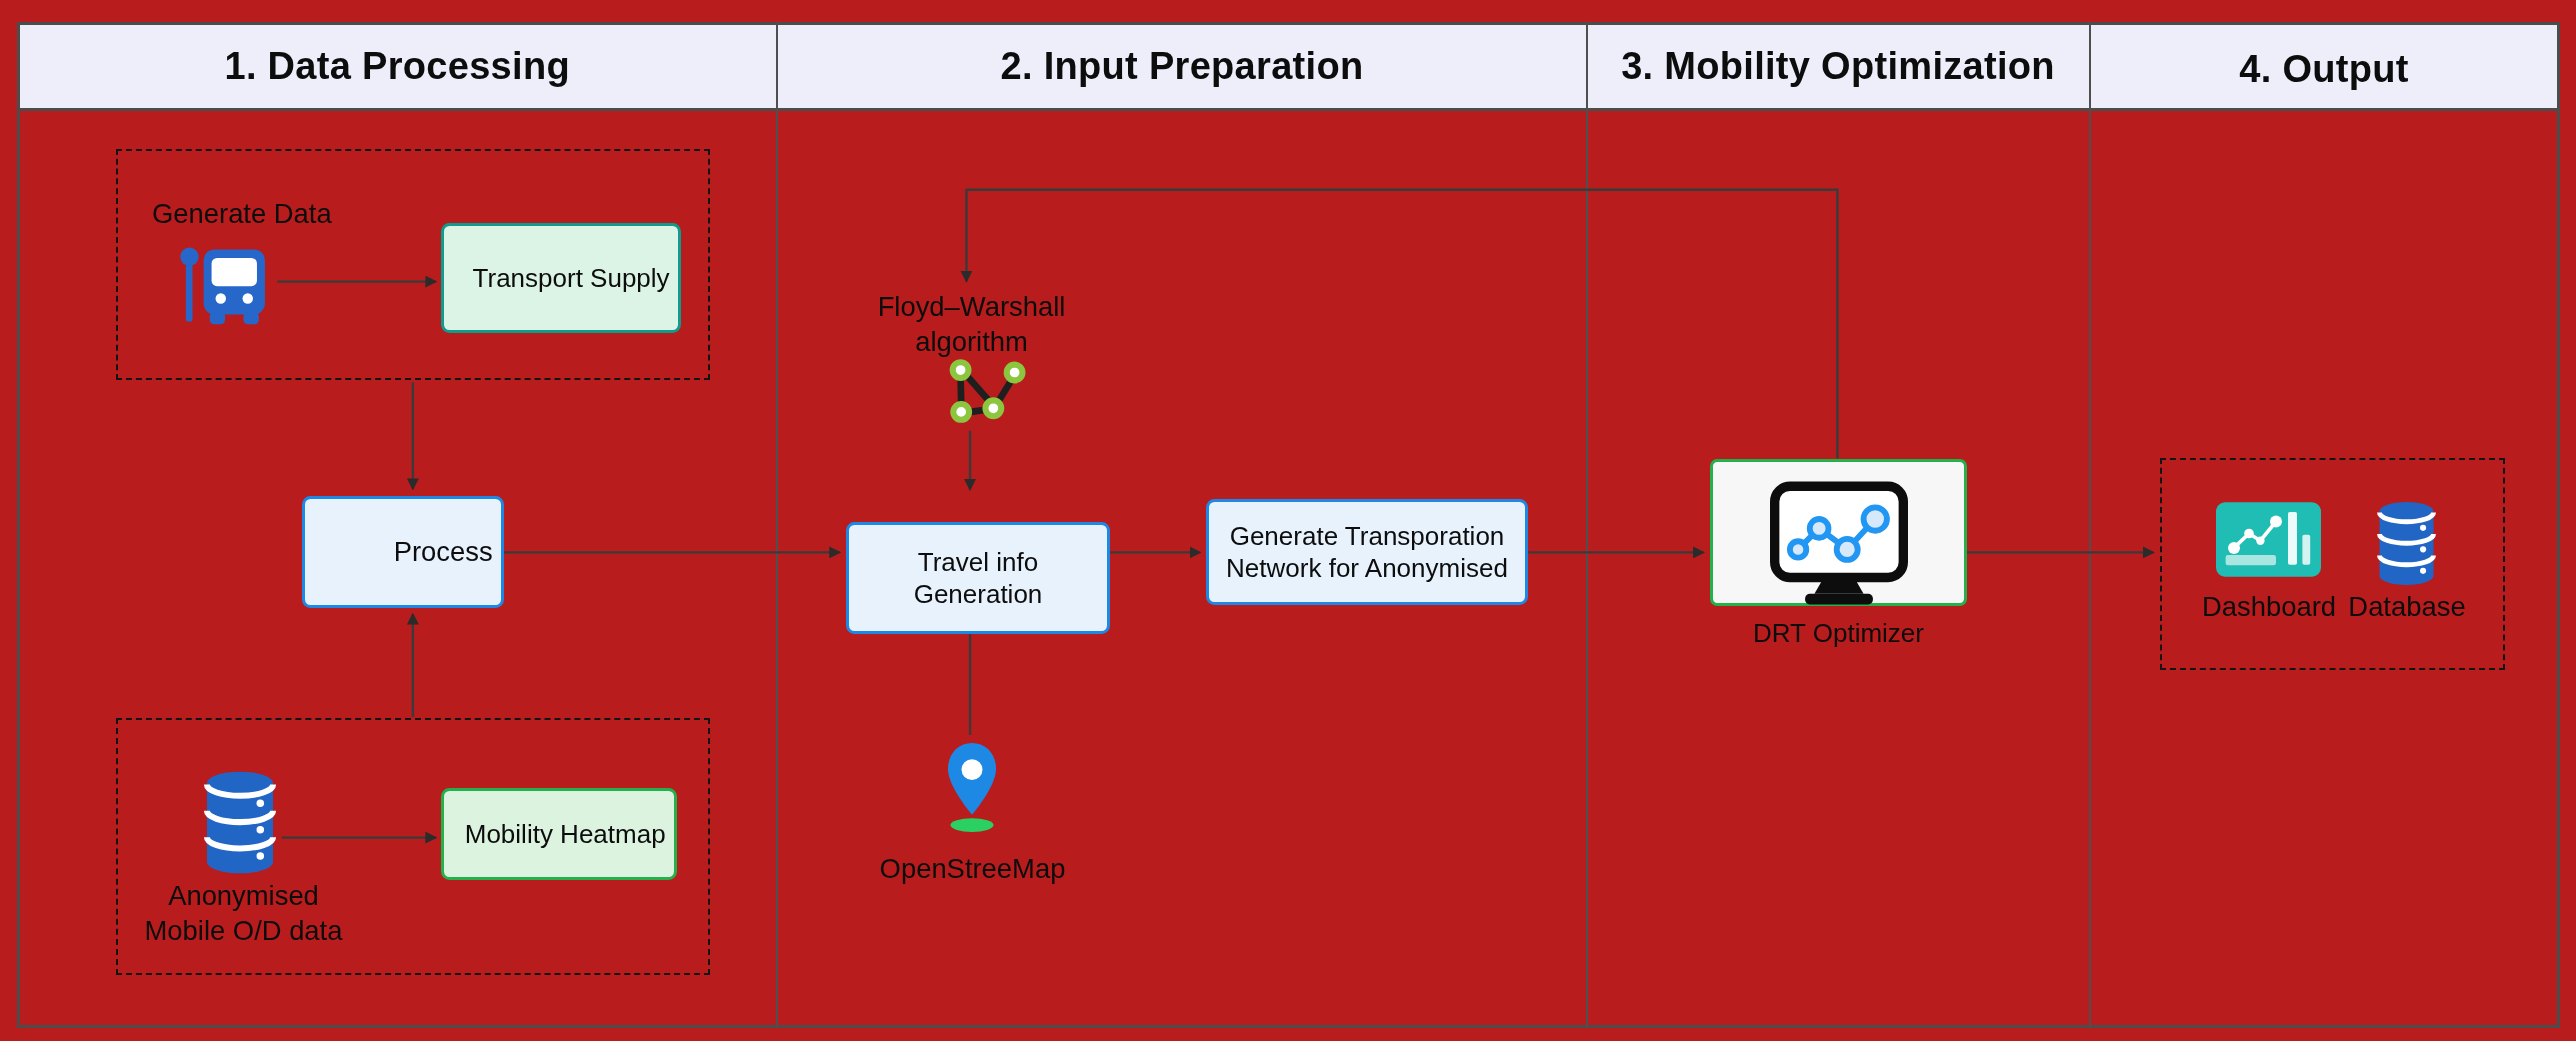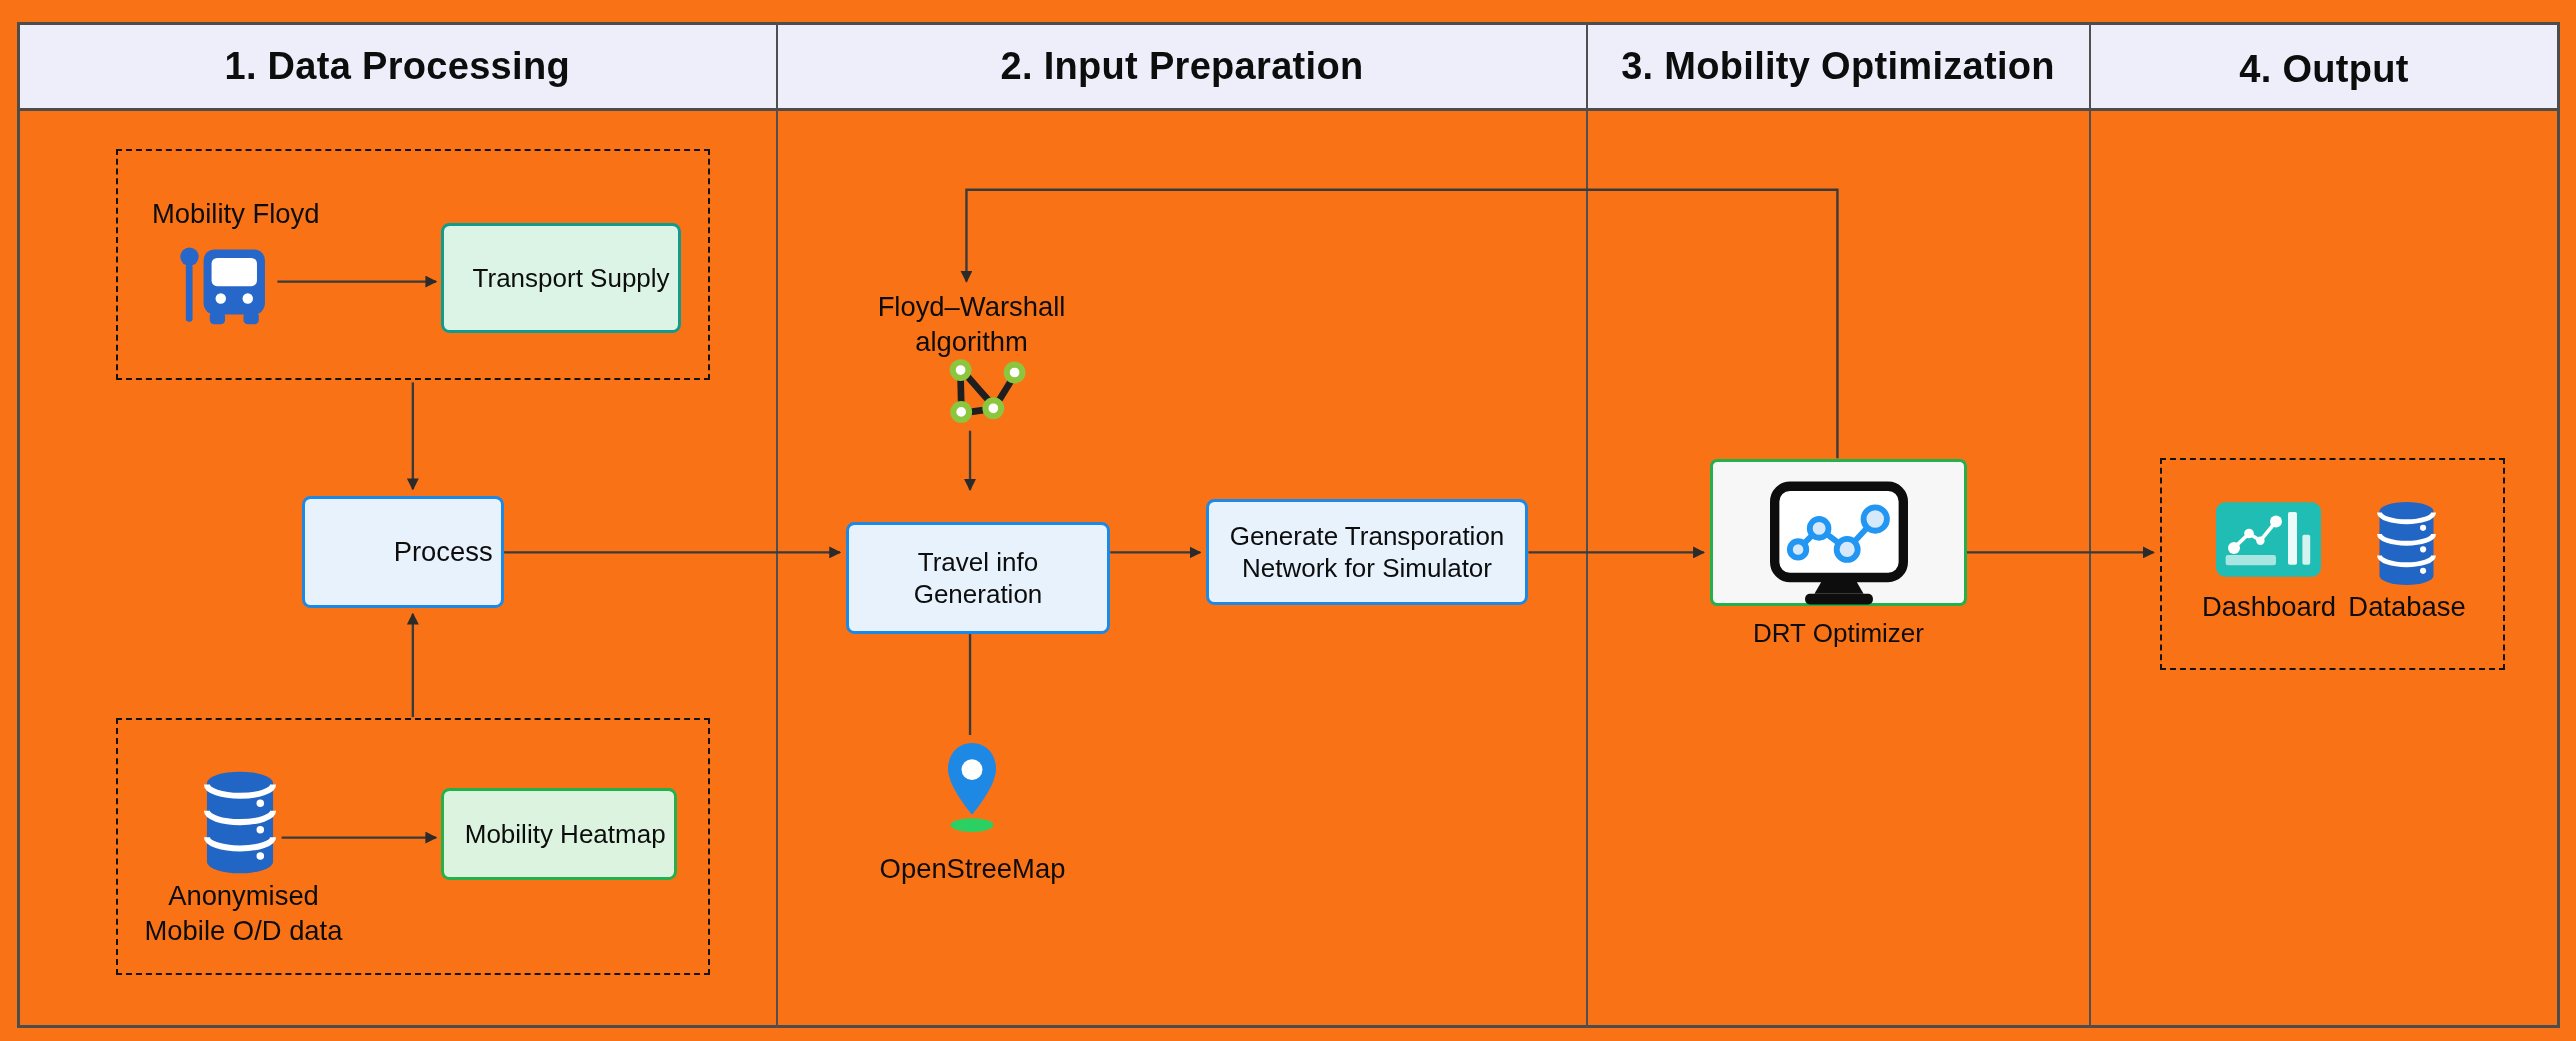--- a/index.html
+++ b/index.html
@@ -1,17 +1,17 @@
 <!DOCTYPE html>
 <html style="font-size:9.5px"><head>
 <meta charset="utf-8">
 <style>
   html,body{margin:0;padding:0;background:#ffffff;}
   body{font-family:"Liberation Sans", sans-serif;color:#0d0d0d;}
-  #canvas{position:relative;width:2576px;height:1041px;background:#f97316;overflow:hidden;}
+  #canvas{position:relative;width:2576px;height:1041px;background:#b91c1c;overflow:hidden;}
   .abs{position:absolute;box-sizing:border-box;}
   .frame{border:3px solid #4c4c4c;background:transparent;}
   .header-band{background:#eeeefb;border:3px solid #4c4c4c;}
   .header-cell{display:flex;align-items:center;justify-content:center;
     font-size:38px;font-weight:bold;letter-spacing:0.3px;z-index:4;}
   .divider{background:#4f4f4f;z-index:2;}
   .group-dashed{border:2.4px dashed #141414;background:transparent;z-index:1;}
   .node-box{display:flex;align-items:center;justify-content:flex-end;text-align:center;
     font-size:26px;line-height:1.25;z-index:3;padding:3.6px 8.4px;}
   .box-blue{background:#e7f2fd;border:3px solid #1e88e5;border-radius:8.4px;}
@@ -69,21 +69,21 @@
       <path d="M1861,926 H2012" marker-end="url(#arrow)"></path>
       <path d="M2562,926 H2856" marker-end="url(#arrow)"></path>
       <path d="M3296,926 H3610" marker-end="url(#arrow)"></path>
       <path d="M3080,768 V318 H1620 V472" marker-end="url(#arrow)"></path>
       <path d="M1626,722 V821" marker-end="url(#arrow)"></path>
       <path d="M1626,1232 V1031" marker-end="url(#arrow)"></path>
     </g>
   </svg>
 
   <div class="abs free-label left-align" style="left:152px;top:196px;width:227px;">
-    <span>Mobility Floyd</span>
+    <span>Generate Data</span>
   </div>
 
   <div class="abs icon" style="left:176px;top:239px;width:92px;height:87px;">
     <svg viewBox="0 0 150 140" width="92" height="87">
       <circle cx="22" cy="28" r="15" fill="#2667c9"></circle>
       <rect x="16" y="40" width="11" height="94" rx="5" fill="#2667c9"></rect>
       <rect x="45" y="16" width="100" height="106" rx="18" fill="#2667c9"></rect>
       <rect x="58" y="30" width="74" height="46" rx="9" fill="#ffffff"></rect>
       <circle cx="73" cy="96" r="8.5" fill="#ffffff"></circle>
       <circle cx="117" cy="96" r="8.5" fill="#ffffff"></circle>
@@ -139,21 +139,21 @@
         <circle cx="83" cy="86" r="13"></circle>
       </g>
     </svg>
   </div>
 
   <div class="abs node-box box-blue" style="left:846px;top:496px;width:264px;height:112px;margin-top:26px;">
     <span>Travel info Generation</span>
   </div>
 
   <div class="abs node-box box-blue" style="left:1206px;top:499px;width:322px;height:106px;">
-    <span>Generate Transporation Network for Simulator</span>
+    <span>Generate Transporation Network for Anonymised</span>
   </div>
 
   <div class="abs icon" style="left:935px;top:736px;width:74px;height:103px;">
     <svg viewBox="0 0 120 160" width="74" height="103">
       <ellipse cx="60" cy="141" rx="35" ry="11" fill="#2bd062"></ellipse>
       <path d="M60,8 C37,8 21,26 21,50 C21,79 60,124 60,124 C60,124 99,79 99,50 C99,26 83,8 60,8 Z" fill="#1e88e5"></path>
       <circle cx="60" cy="51" r="17" fill="#ffffff"></circle>
     </svg>
   </div>
 

